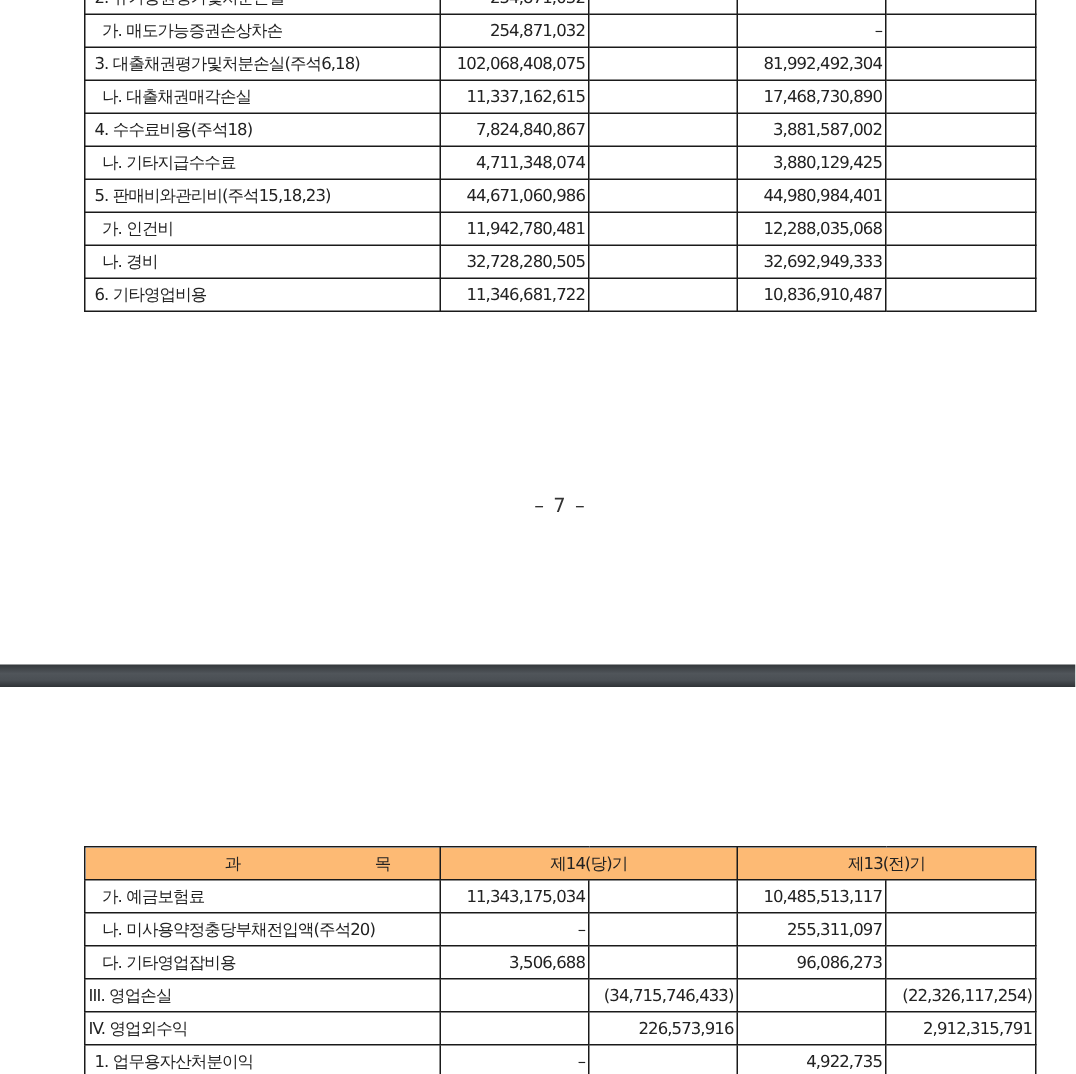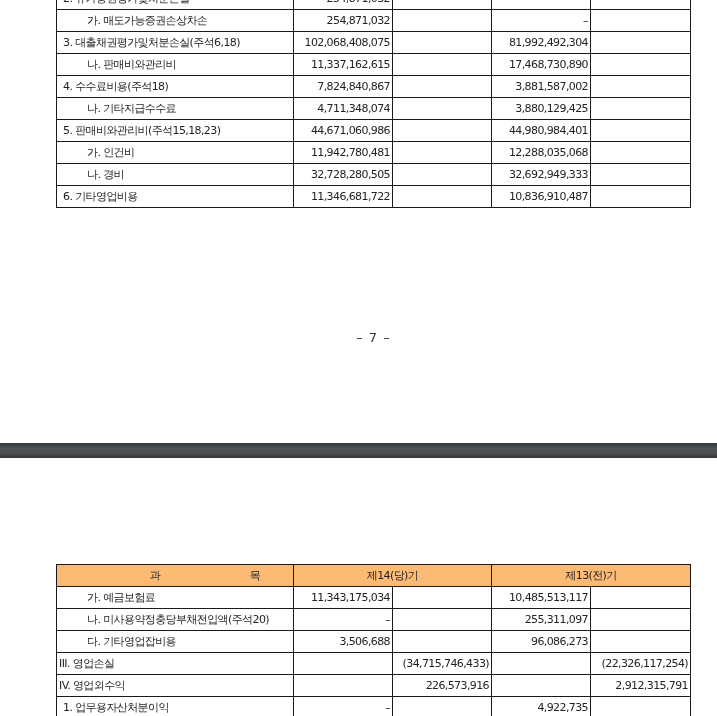--- a/index.html
+++ b/index.html
@@ -25,21 +25,21 @@
     border:1px solid #1a1a1a; height:21px; padding:0 2px; white-space:nowrap; overflow:hidden;
     font-weight:normal;
   }
   table.fin col.c0 { width:237px; }
   table.fin col.c1 { width:99px; }
   table.fin col.c2 { width:99px; }
   table.fin col.c3 { width:99px; }
   table.fin col.c4 { width:100px; }
   td.lbl { text-align:left; padding-left:6px; }
   td.lbl.l1 { padding-left:6px; }
-  td.lbl.l2 { padding-left:30px; }
+  td.lbl.l2 { padding-left:11px; }
   td.num { text-align:right; padding-right:2px; }
   td.mid { border-left:1.5px solid #444; }
   th.hdr { background:#fdba74; text-align:center; }
   .top-table { top:-13px; }
   .bottom-table { top:564px; }
   .pagenum {
     position:absolute; top:330px; left:0; width:747px; text-align:center;
     font-size:13px; color:#333; letter-spacing:1px;
   }
   .hdr-gwa { display:inline-block; width:100px; text-align:left; padding-left:60px; }
@@ -72,21 +72,21 @@
           <td class="num"></td>
         </tr>
         <tr>
           <td class="lbl l1">3. 대출채권평가및처분손실(주석6,18)</td>
           <td class="num">102,068,408,075</td>
           <td class="num"></td>
           <td class="num mid">81,992,492,304</td>
           <td class="num"></td>
         </tr>
         <tr>
-          <td class="lbl l2">나. 판매비와관리비</td>
+          <td class="lbl l2">나. 대출채권매각손실</td>
           <td class="num">11,337,162,615</td>
           <td class="num"></td>
           <td class="num mid">17,468,730,890</td>
           <td class="num"></td>
         </tr>
         <tr>
           <td class="lbl l1">4. 수수료비용(주석18)</td>
           <td class="num">7,824,840,867</td>
           <td class="num"></td>
           <td class="num mid">3,881,587,002</td>

